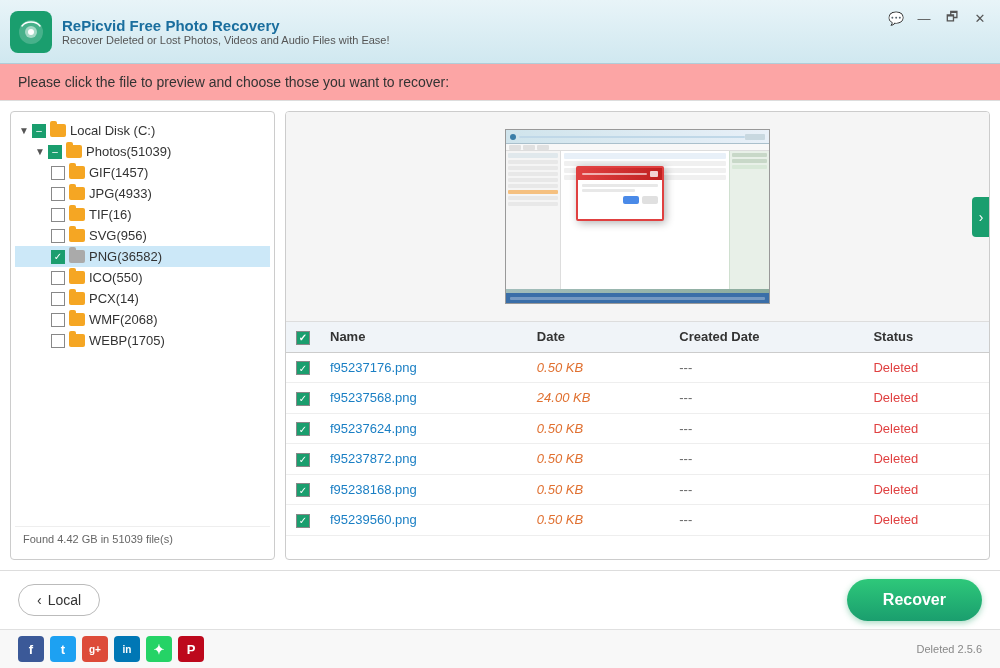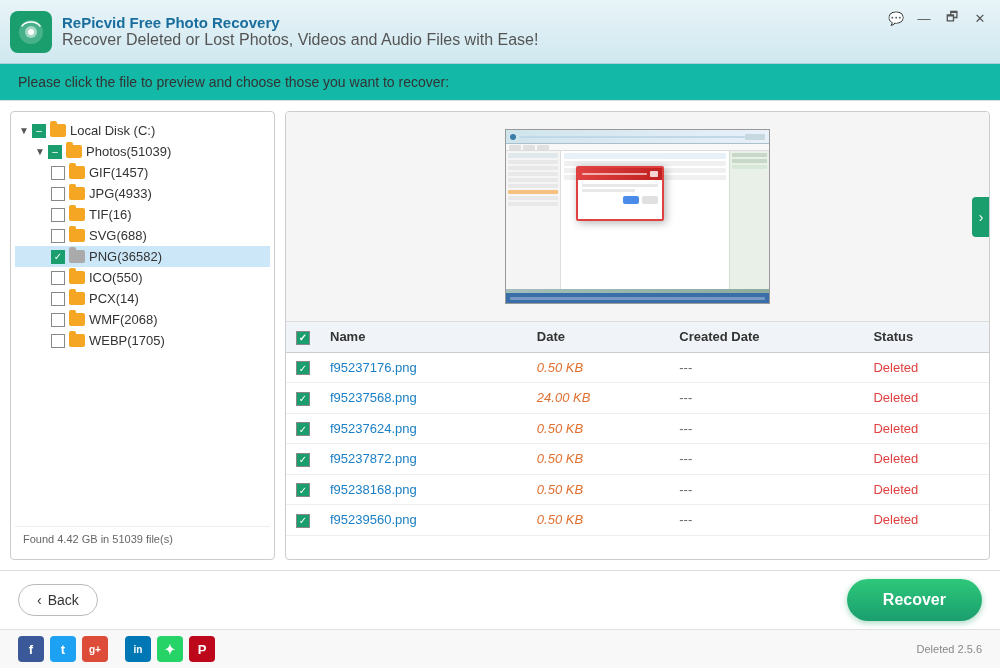--- a/index.html
+++ b/index.html
@@ -35,21 +35,21 @@
       flex-shrink: 0;
     }
     .titlebar-logo svg { width: 28px; height: 28px; }
     .titlebar-text { flex: 1; }
     .titlebar-title {
       font-size: 15px;
       font-weight: bold;
       color: #1a6e9e;
     }
     .titlebar-subtitle {
-      font-size: 16px;
+      font-size: 11px;
       color: #555;
     }
     .titlebar-controls {
       display: flex;
       gap: 4px;
       position: absolute;
       top: 8px;
       right: 8px;
     }
     .titlebar-btn {
@@ -60,21 +60,21 @@
       justify-content: center;
       border: none;
       background: transparent;
       cursor: pointer;
       font-size: 13px;
       color: #555;
     }
 
     
     .instruction-bar {
-      background: #14b8a6;
+      background: #fca5a5;
       padding: 10px 18px;
       font-size: 14px;
       color: #333;
       border-bottom: 1px solid #ddd;
     }
 
     
     .main-content {
       display: flex;
       flex: 1;
@@ -403,21 +403,21 @@
 
     <div class="tree-item tree-level-3">
       <span class="checkbox" style="border:1px solid #888;"></span>
       <span class="folder-icon"></span>
       <span>TIF(16)</span>
     </div>
 
     <div class="tree-item tree-level-3">
       <span class="checkbox" style="border:1px solid #888;"></span>
       <span class="folder-icon"></span>
-      <span>SVG(688)</span>
+      <span>SVG(956)</span>
     </div>
 
     <div class="tree-item tree-level-3 selected">
       <span class="checkbox checked">✓</span>
       <span class="folder-icon gray-folder"></span>
       <span>PNG(36582)</span>
     </div>
 
     <div class="tree-item tree-level-3">
       <span class="checkbox" style="border:1px solid #888;"></span>
@@ -589,28 +589,28 @@
           </tbody>
       </table>
     </div>
 
   </div>
 </div>
 
 <div class="bottom-bar">
   <button class="back-btn">
     <span>‹</span>
-    <span>Back</span>
+    <span>Local</span>
   </button>
   <button class="recover-btn">Recover</button>
 </div>
 
 <div class="social-bar">
   <div class="social-icons">
     <div class="social-icon si-fb">f</div>
     <div class="social-icon si-tw">t</div>
     <div class="social-icon si-gp" style="font-size:10px;">g+</div>
-    <div class="social-icon si-li" style="font-size:10px;margin-left:11px;">in</div>
+    <div class="social-icon si-li" style="font-size:10px;">in</div>
     <div class="social-icon" style="background:#25d366;">✦</div>
     <div class="social-icon si-pi">P</div>
   </div>
   <span class="version-text">Deleted 2.5.6</span>
 </div>
 
 </body></html>

